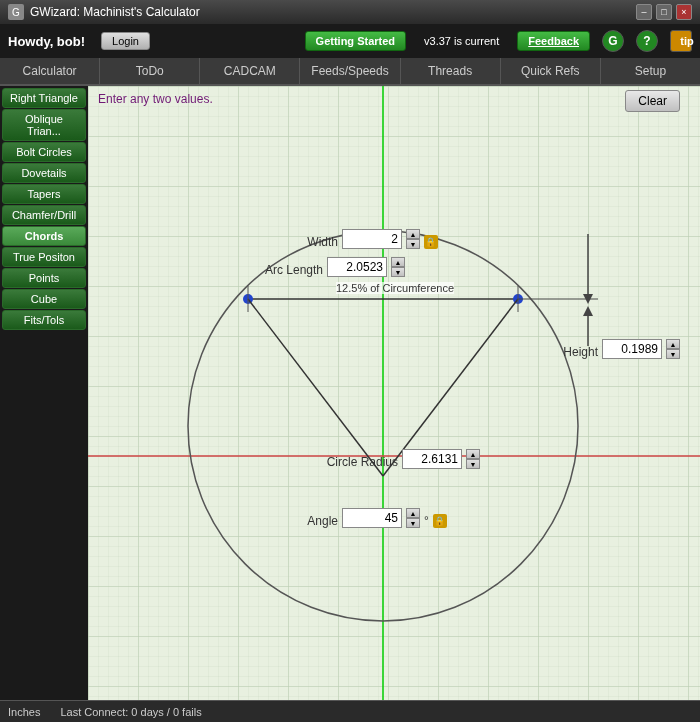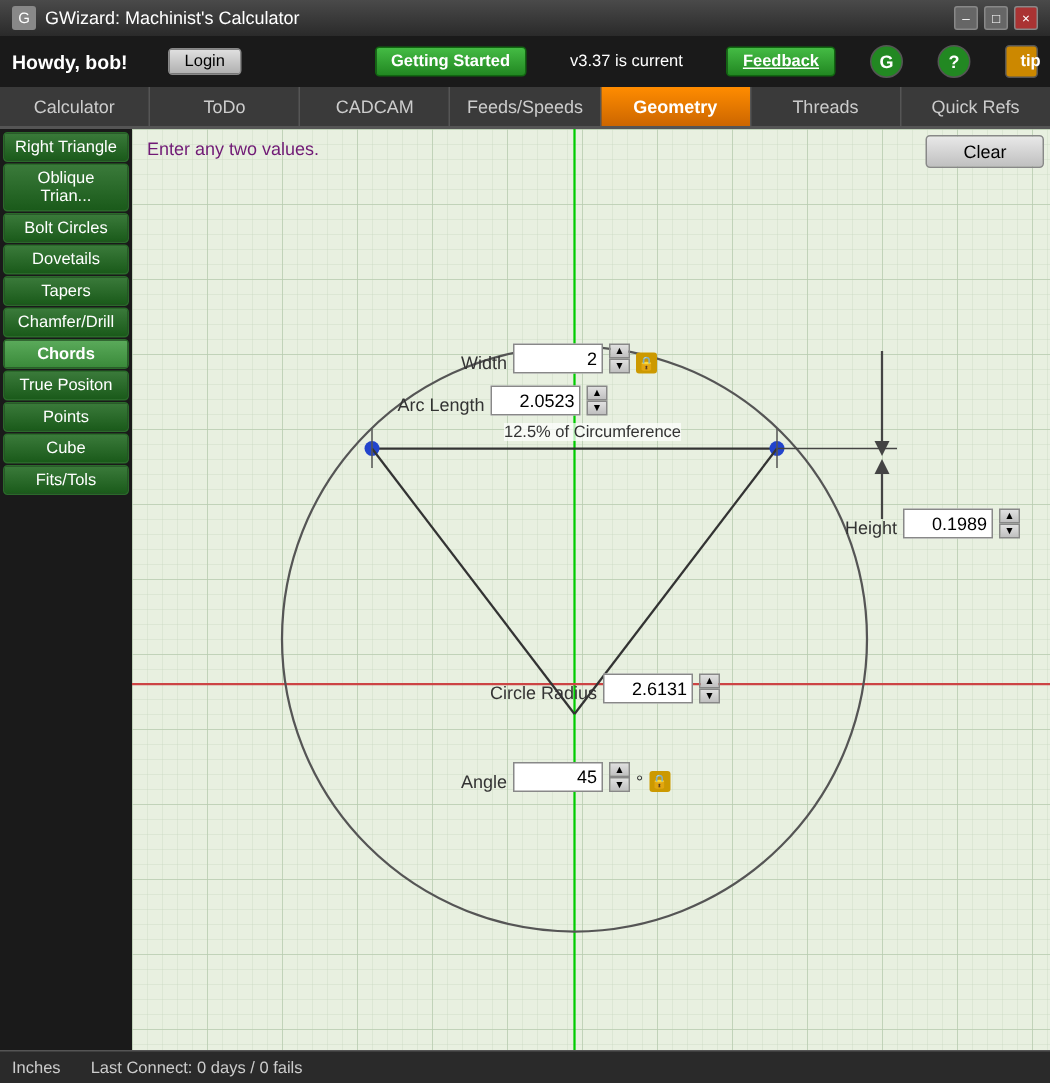--- a/index.html
+++ b/index.html
@@ -21,21 +21,21 @@
     #titlebar .win-controls { display: flex; gap: 4px; }
     #titlebar .win-btn { width: 16px; height: 16px; background: #666; border: 1px solid #888; border-radius: 2px; display: flex; align-items: center; justify-content: center; font-size: 9px; color: white; cursor: pointer; }
 
     
     #header {
       background: #1a1a1a;
       height: 34px;
       display: flex;
       align-items: center;
       padding: 0 8px;
-      gap: 23px;
+      gap: 12px;
     }
     #header .howdy { color: white; font-size: 13px; font-weight: bold; margin-right: 4px; }
     #header .login-btn {
       background: linear-gradient(to bottom, #e0e0e0, #b0b0b0);
       border: 1px solid #888;
       border-radius: 3px;
       padding: 2px 10px;
       font-size: 11px;
       cursor: pointer;
     }
@@ -145,25 +145,25 @@
       top: 6px;
       left: 10px;
       font-size: 12px;
       color: #701a75;
     }
 
     
     #clear-btn {
       position: absolute;
       top: 4px;
-      right: 4px;
+      right: 20px;
       background: linear-gradient(to bottom, #e8e8e8, #c0c0c0);
       border: 1px solid #888;
       border-radius: 3px;
-      padding: 3px 24px;
+      padding: 3px 12px;
       font-size: 12px;
       cursor: pointer;
     }
 
     
     .input-group {
       position: absolute;
       display: flex;
       align-items: flex-end;
       gap: 4px;
@@ -258,23 +258,23 @@
   <div class="icon-circle icon-green">G</div>
   <div class="icon-circle icon-green">?</div>
   <div class="icon-circle icon-orange">tip</div>
 </div>
 
 <div id="navtabs">
   <div class="nav-tab">Calculator</div>
   <div class="nav-tab">ToDo</div>
   <div class="nav-tab">CADCAM</div>
   <div class="nav-tab">Feeds/Speeds</div>
-  <div class="nav-tab active">Geometry</div>
   <div class="nav-tab">Threads</div>
   <div class="nav-tab">Quick Refs</div>
+  <div class="nav-tab">Setup</div>
 </div>
 
 <div id="main">
 
   <div id="sidebar">
     <button class="sidebar-btn">Right Triangle</button>
     <button class="sidebar-btn">Oblique Trian...</button>
     <button class="sidebar-btn">Bolt Circles</button>
     <button class="sidebar-btn">Dovetails</button>
     <button class="sidebar-btn">Tapers</button>

